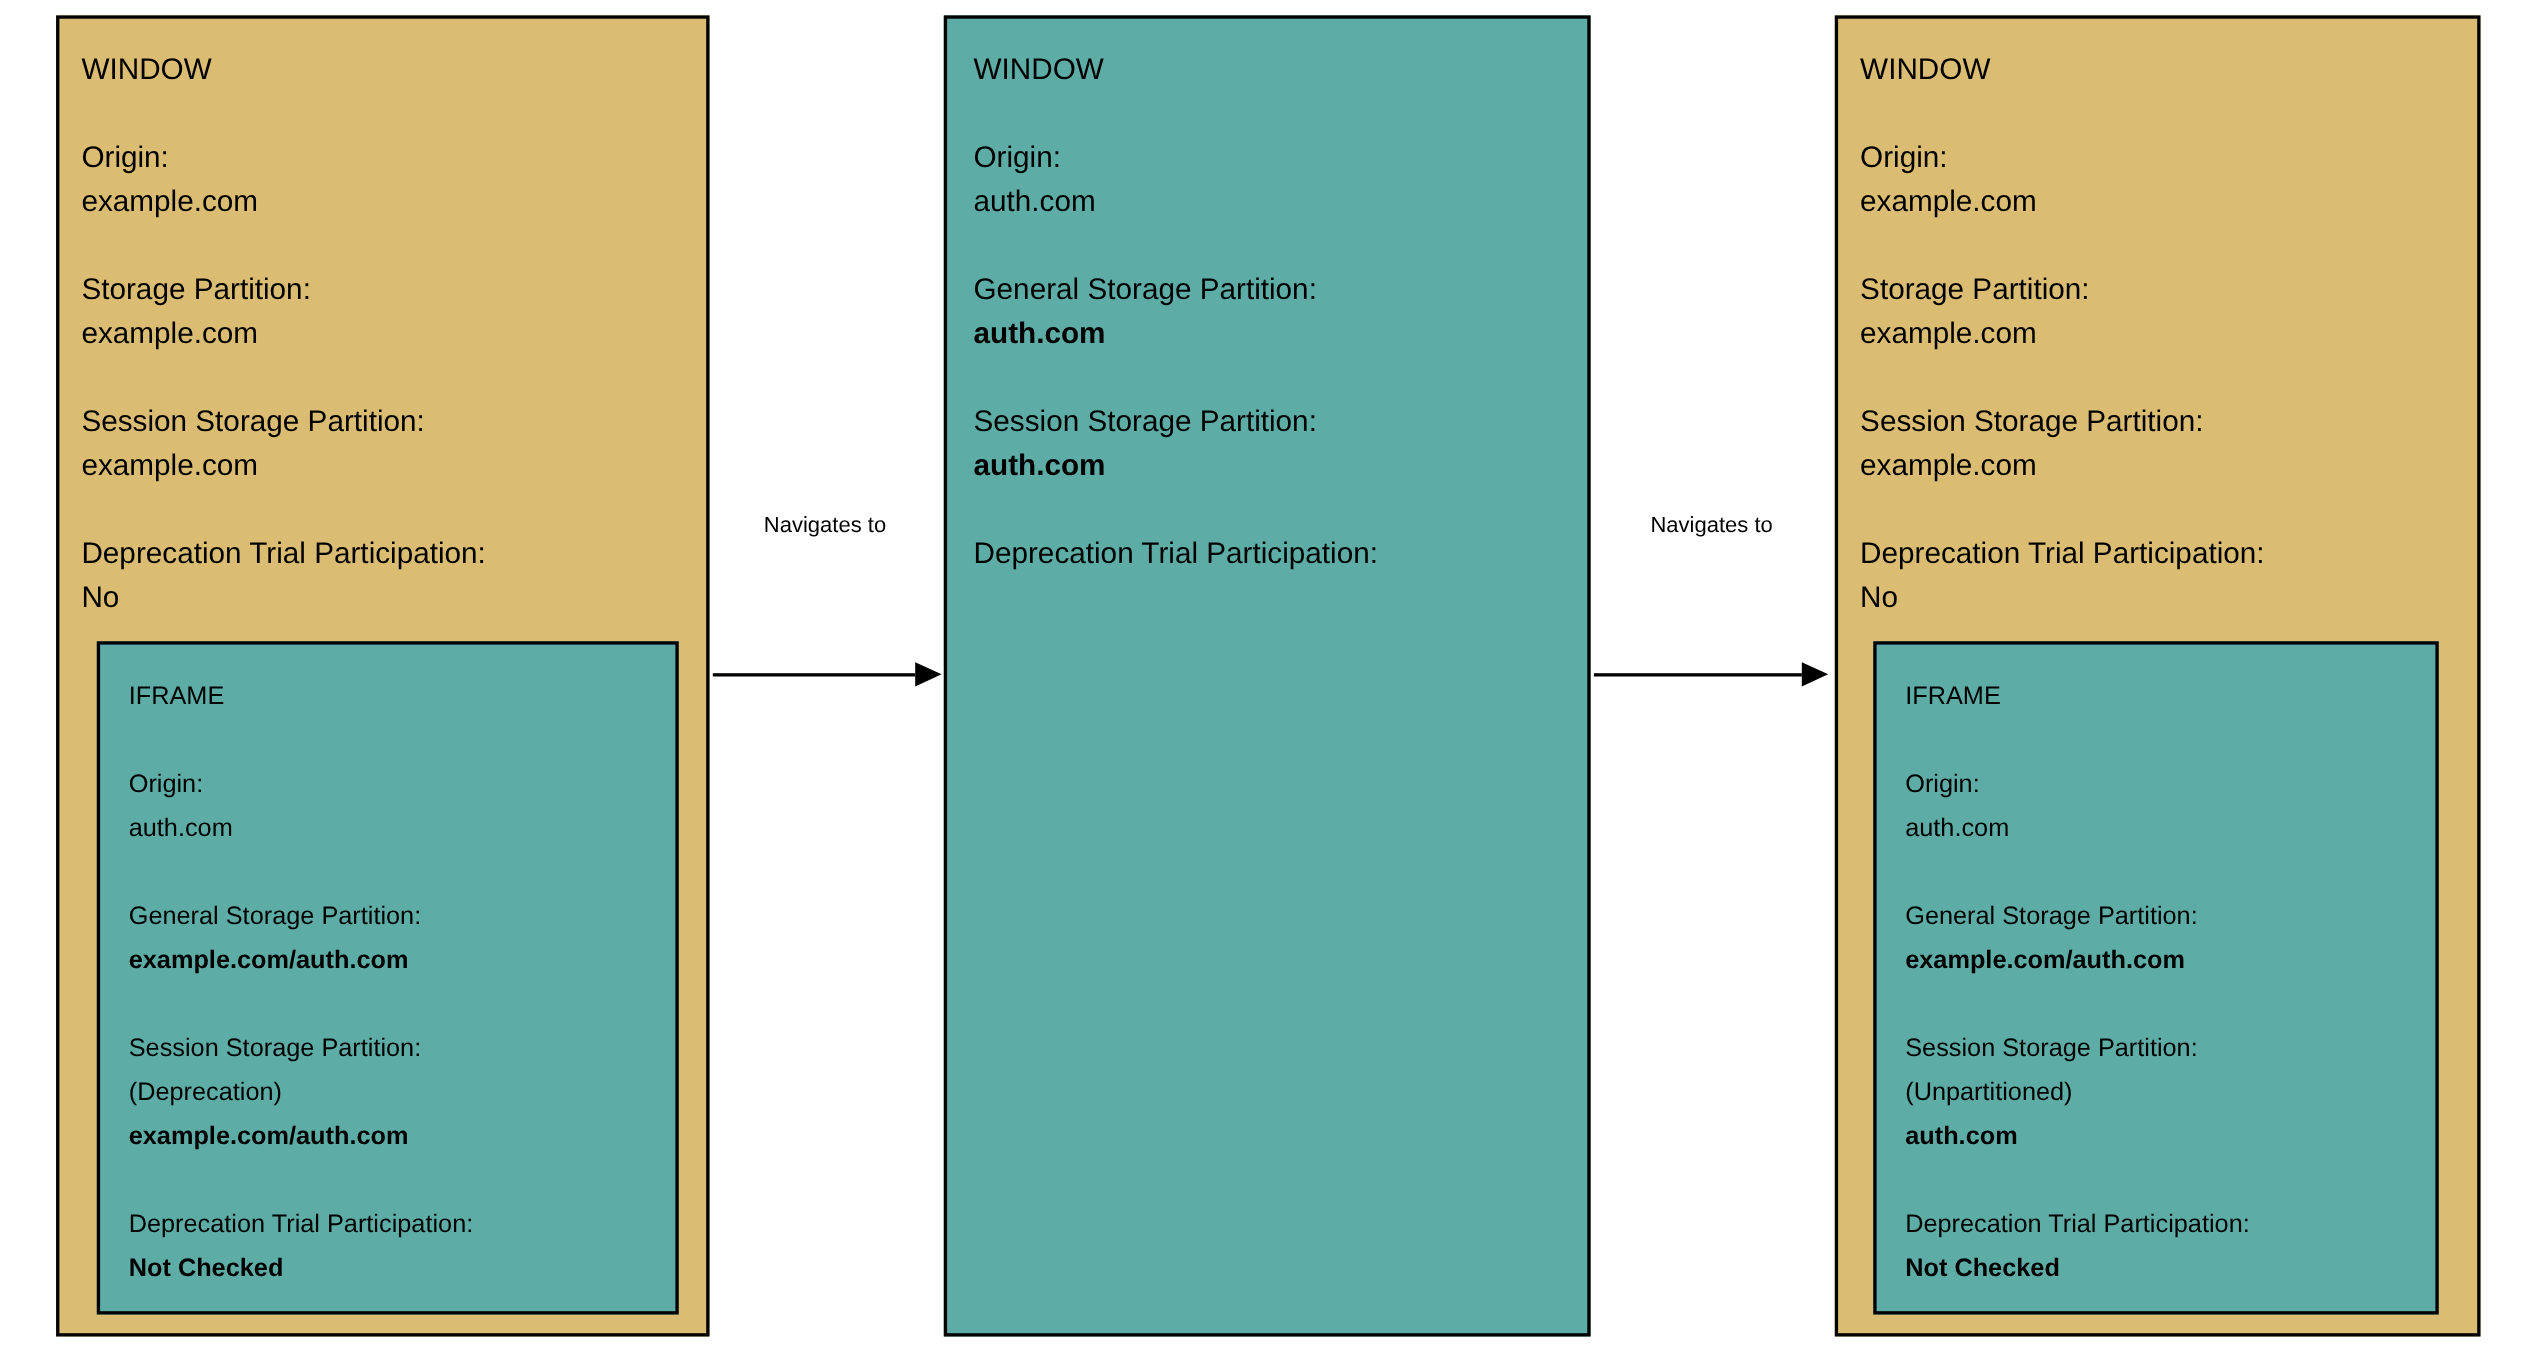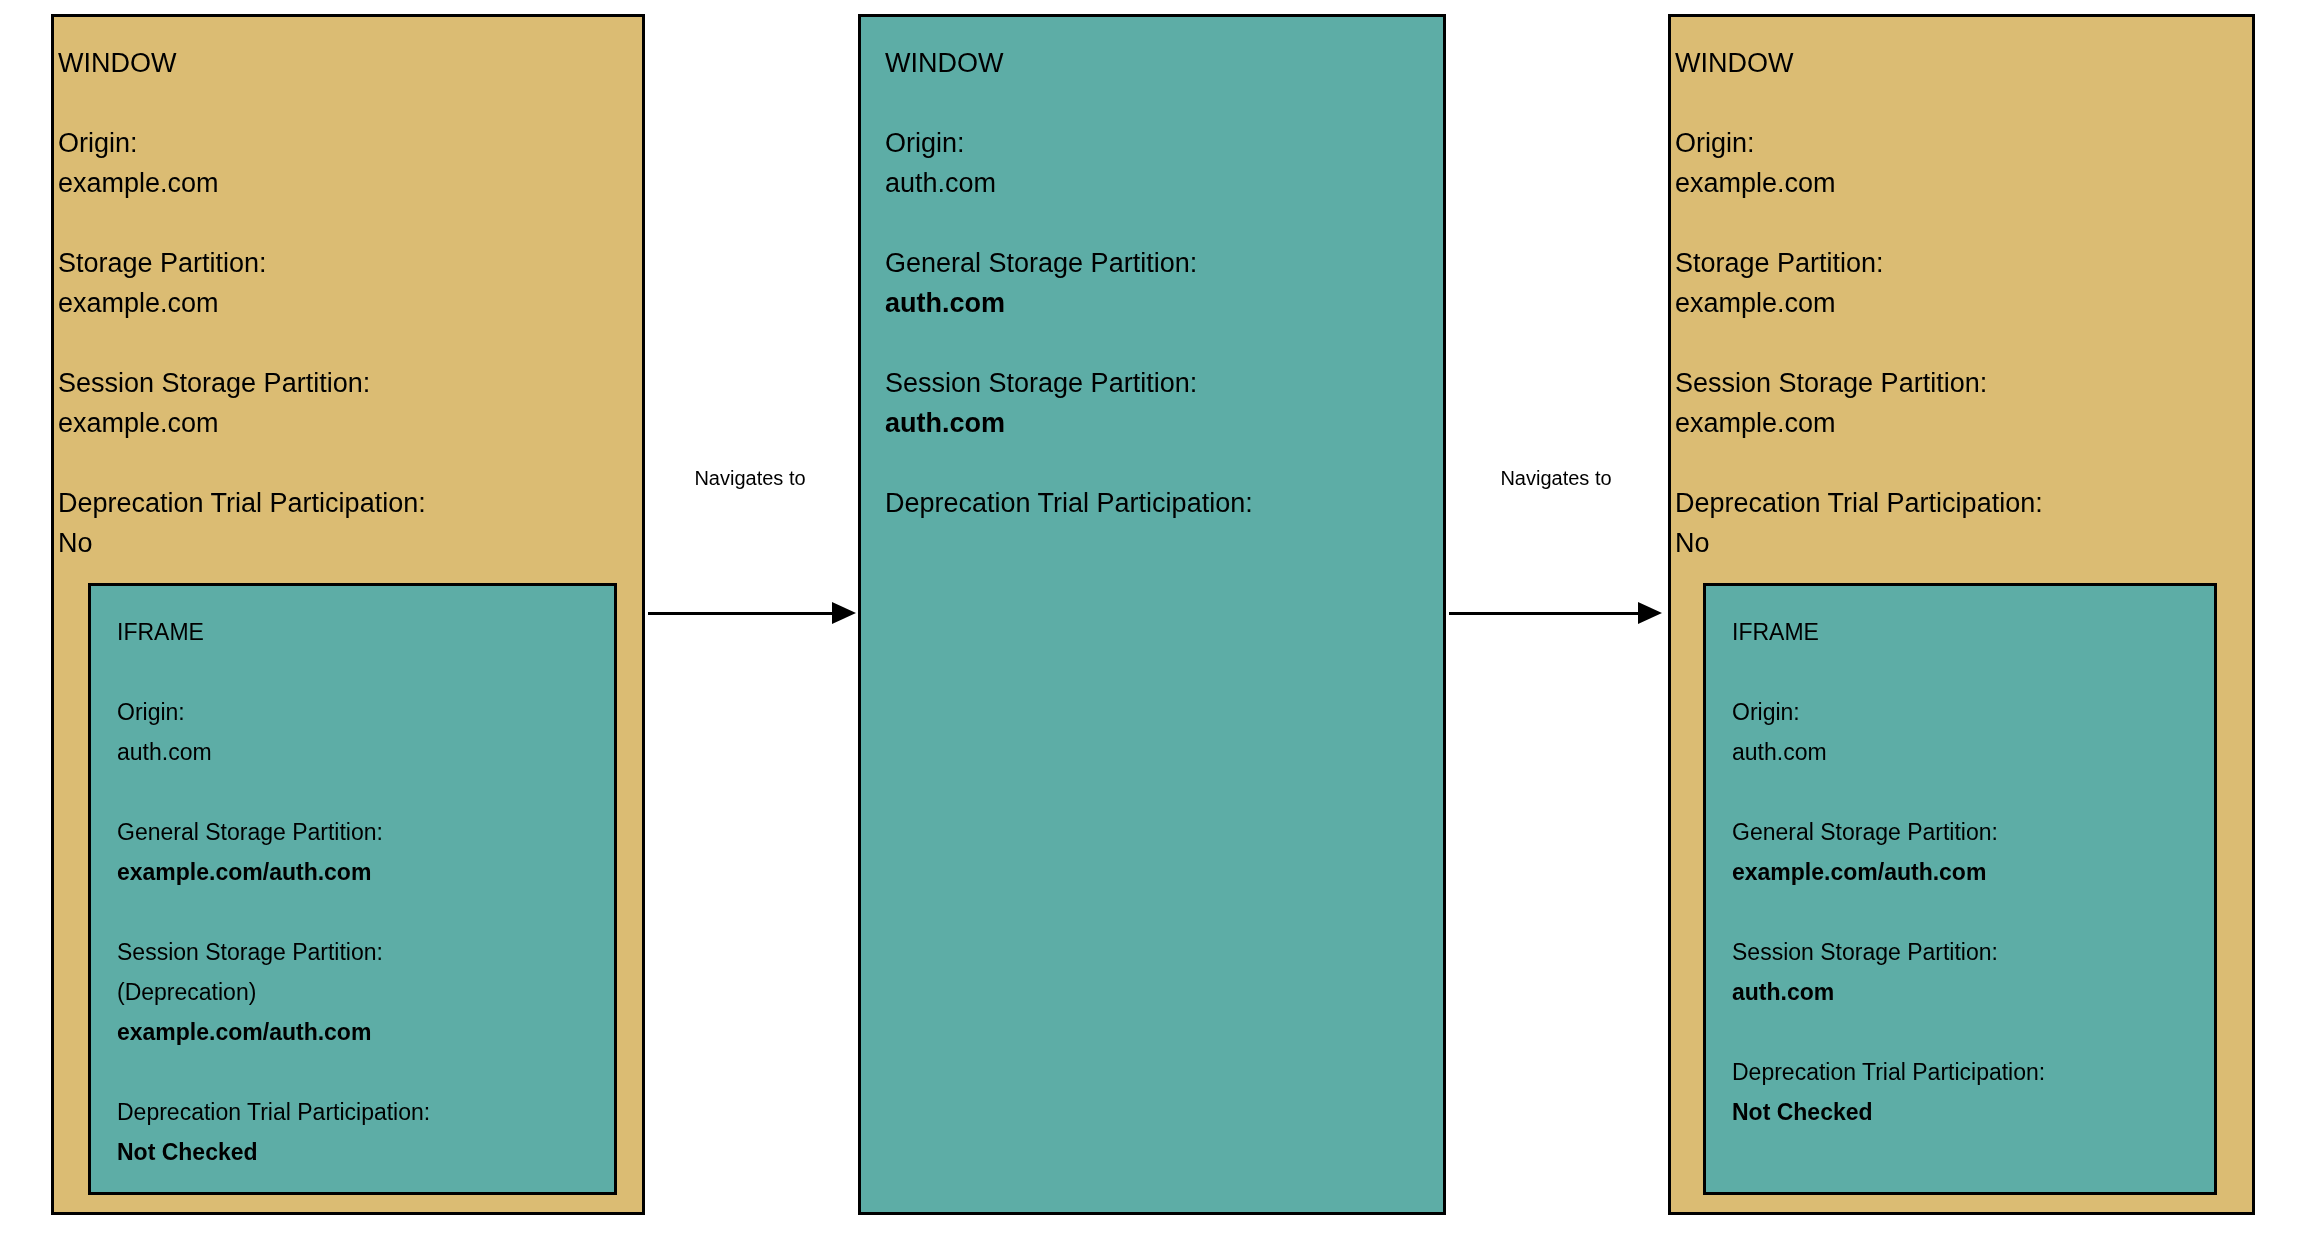--- a/index.html
+++ b/index.html
@@ -12,21 +12,21 @@
     overflow: hidden;
   }
   .canvas { position: absolute; left: 0; top: 0; width: 2306px; height: 1244px; }
 
   .box {
     position: absolute;
     border: 3px solid #000000;
     font-size: 27px;
     line-height: 40px;
   }
-  .window-box { padding: 26px 18px 0 4px; }
+  .window-box { padding: 26px 18px 0 20px; }
   .iframe-box {
     position: absolute;
     border: 3px solid #000000;
     padding: 26px 18px 0 26px;
     font-size: 23px;
     line-height: 40px;
   }
   .fill-tan  { background: #DBBC73; }
   .fill-teal { background: #5DADA6; }
 
@@ -153,20 +153,21 @@
       <div class="field">
         <div>Origin:</div>
         <div>auth.com</div>
       </div>
       <div class="field">
         <div>General Storage Partition:</div>
         <div class="bold">example.com/auth.com</div>
       </div>
       <div class="field">
         <div>Session Storage Partition:</div>
+        <div>(Unpartitioned)</div>
         <div class="bold">auth.com</div>
       </div>
       <div class="field">
         <div>Deprecation Trial Participation:</div>
         <div class="bold">Not Checked</div>
       </div>
     </div>
   </div>
 
 </div>

